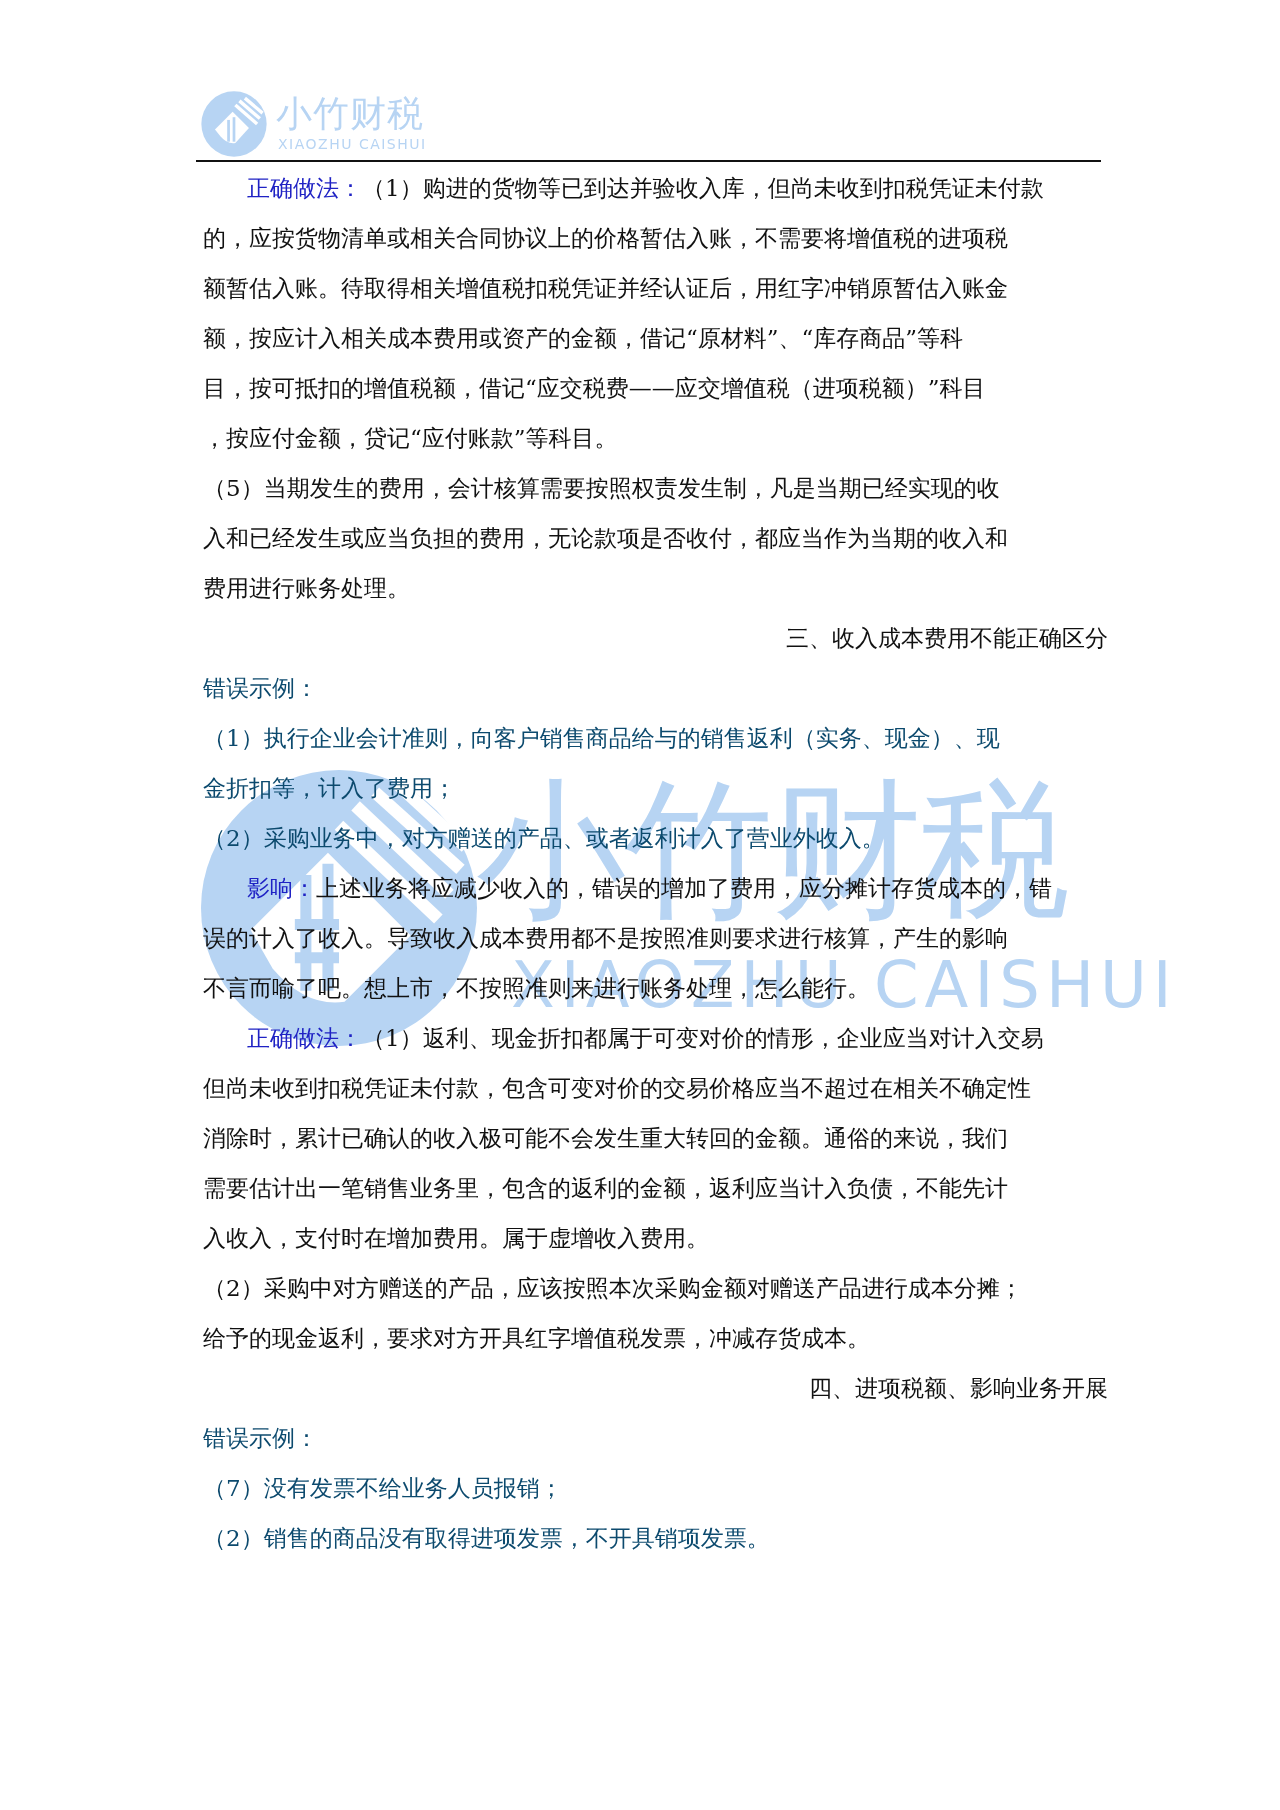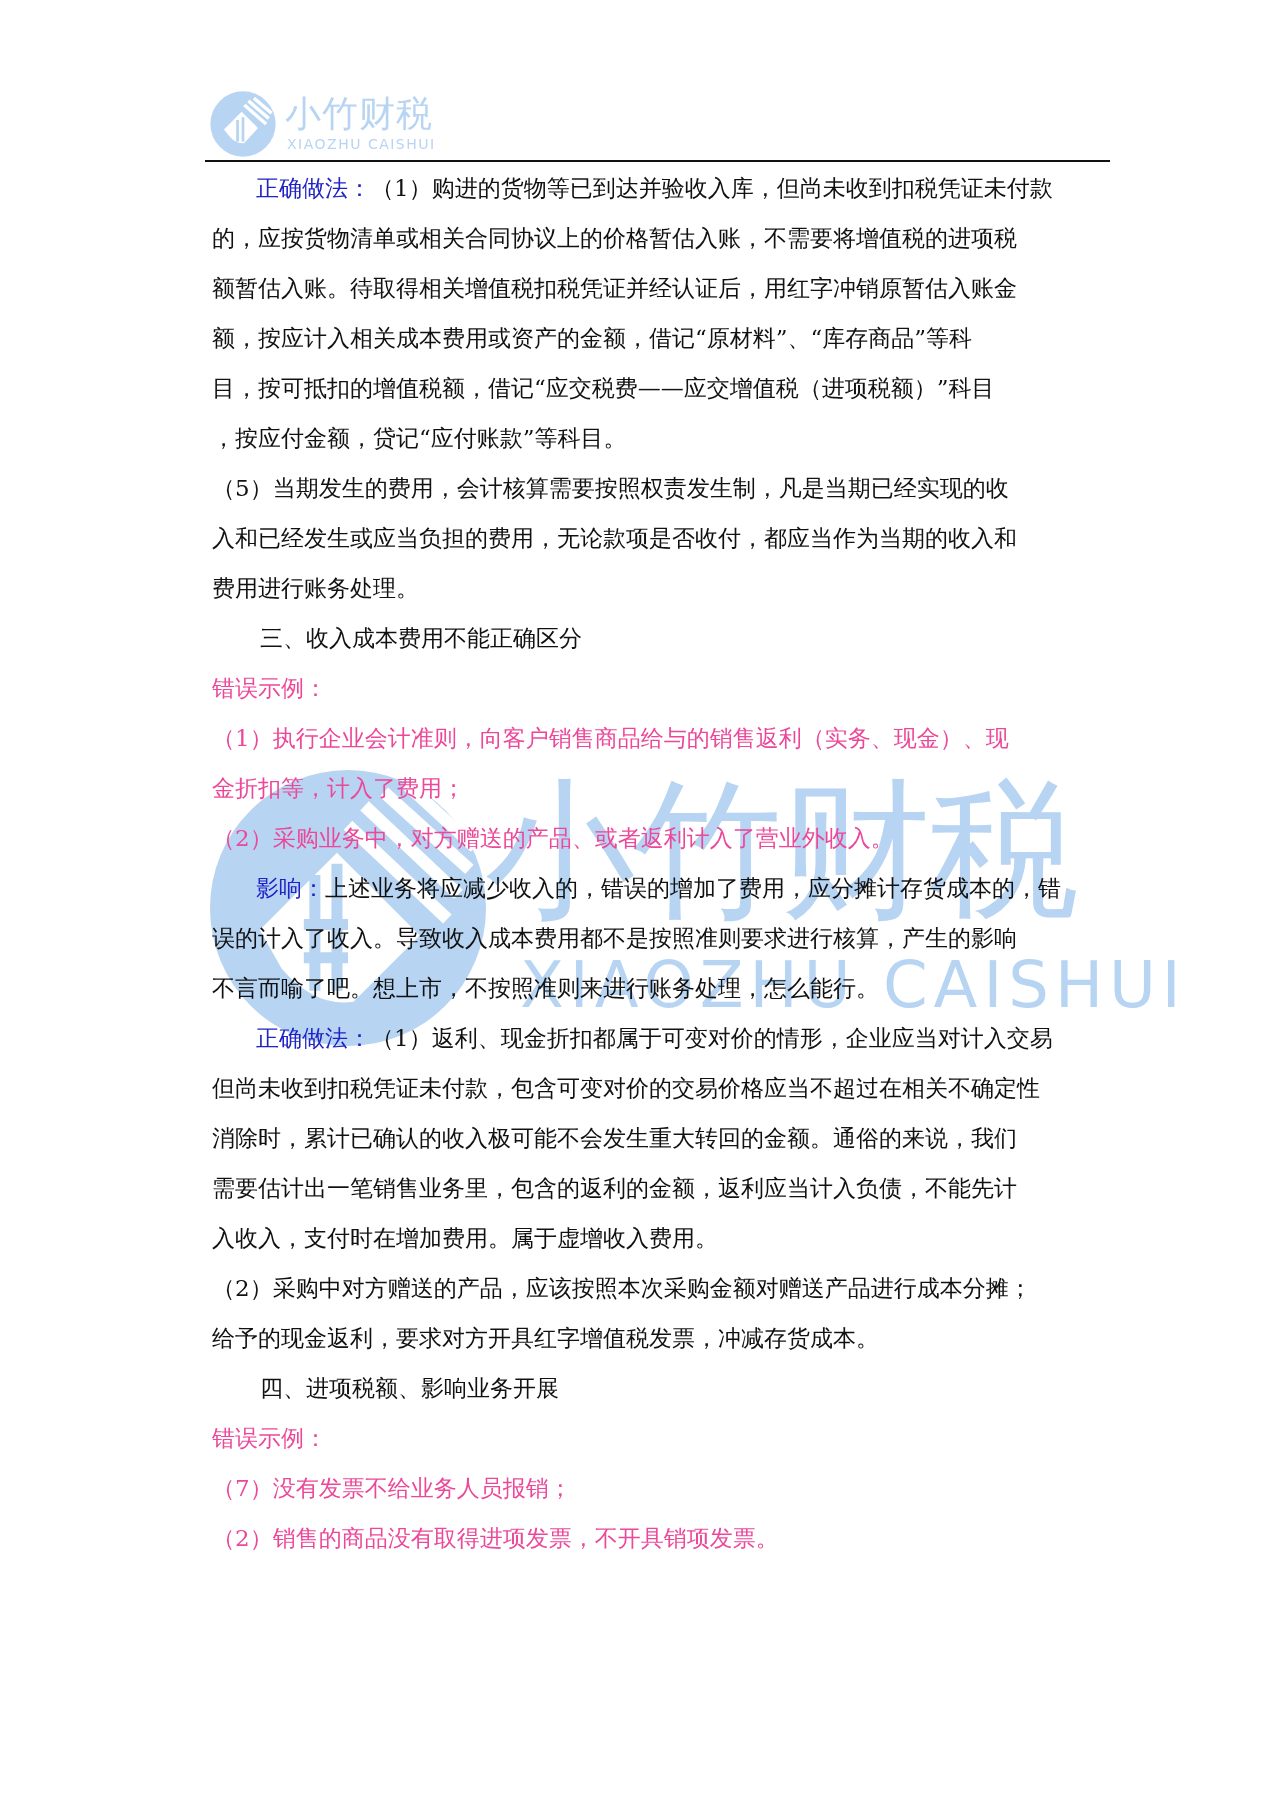--- a/index.html
+++ b/index.html
@@ -1,20 +1,20 @@
 <!DOCTYPE html>
 <html><head>
 <meta charset="utf-8">
 <style>
   html, body { margin: 0; padding: 0; background: #ffffff; }
   body {
     width: 1280px; height: 1810px; position: relative; overflow: hidden;
     font-family: "DejaVu Serif", "Liberation Serif", serif;
   }
-  .page { position: absolute; left: 15px; top: 0; width: 1143px; height: 1810px; }
+  .page { position: absolute; left: 6px; top: 0; width: 1143px; height: 1810px; }
 
   
   .hdr-logo { position: absolute; left: 194px; top: 90px; width: 400px; height: 68px; }
   .hdr-logo svg { position: absolute; left: 0; top: 0; }
   .hdr-brand {
     position: absolute; left: 76px; top: 4px;
     font-family: "DejaVu Sans", "Liberation Sans", sans-serif;
     font-size: 36px; color: #b7d4f3; letter-spacing: 1px; line-height: 40px;
   }
   .hdr-sub {
@@ -36,22 +36,22 @@
     font-family: "DejaVu Sans", "Liberation Sans", sans-serif;
     font-size: 64px; line-height: 70px; color: #b7d4f3; letter-spacing: 6px;
   }
 
   
   .content { position: absolute; left: 197px; top: 163px; width: 905px; }
   .line {
     font-size: 23px; line-height: 50px; height: 50px; white-space: nowrap;
     color: #111; position: relative;
   }
-  .indent { padding-left: 48px; }
-  .red { color: #ec4899; }
+  .indent { padding-left: 48px; text-align: right; }
+  .red { color: #0c4a6e; }
   .label { color: #1f22c4; margin-left: 44px; }
 </style>
 </head>
 <body>
 
 <div class="page">
 
   <div class="hdr-logo">
     <svg width="68" height="68" viewBox="0 0 100 100">
       <circle cx="50" cy="50" r="48" fill="#b7d4f3"></circle>

